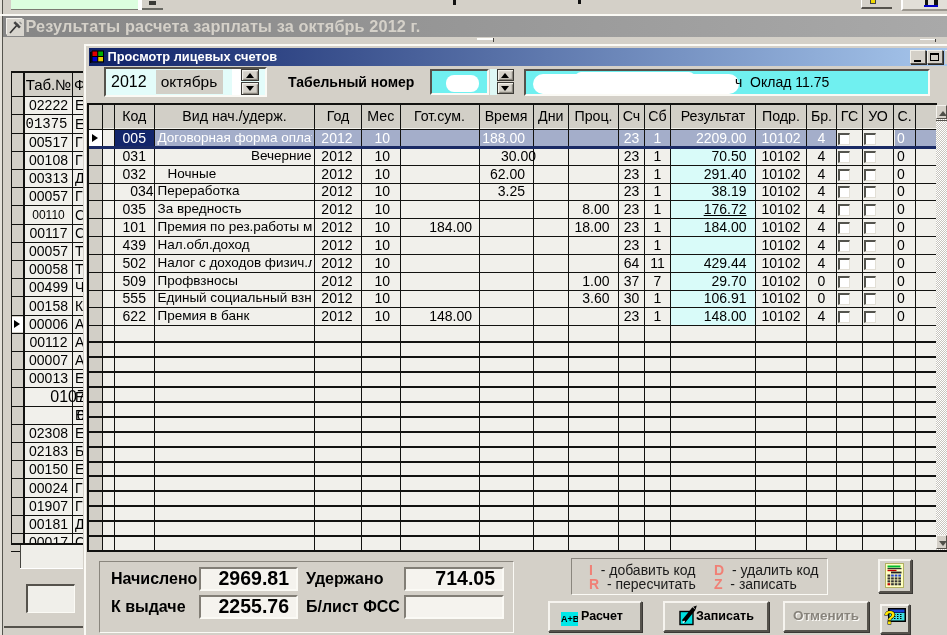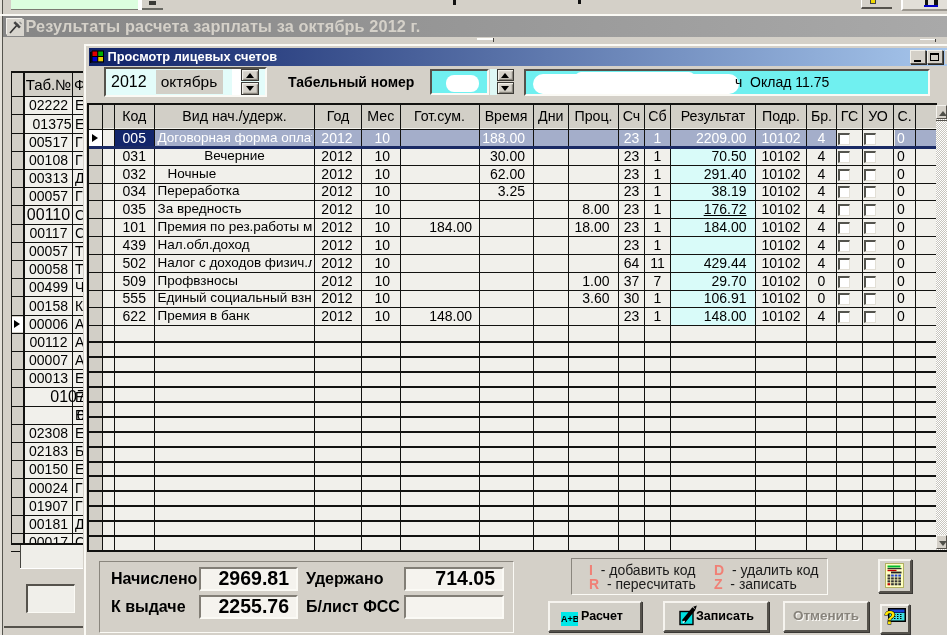--- a/index.html
+++ b/index.html
@@ -41,36 +41,36 @@
 <div style="position:absolute;left:25.5px;top:73px;width:46px;height:24px;line-height:24px;font-size:15px;white-space:nowrap;overflow:hidden;text-align:center;color:#000;">Таб.№</div>
 <div style="position:absolute;left:74.0px;top:73px;width:20px;height:24px;line-height:24px;font-size:15px;white-space:nowrap;overflow:hidden;color:#000;">Ф</div>
 <div style="position:absolute;left:10.5px;top:71px;width:75px;height:1.8px;background:#121210;"></div>
 <div style="position:absolute;left:10.5px;top:71px;width:1.8px;height:474px;background:#121210;"></div>
 <div style="position:absolute;left:23.3px;top:71px;width:1.5px;height:474px;background:#121210;"></div>
 <div style="position:absolute;left:71.8px;top:71px;width:1.5px;height:474px;background:#121210;"></div>
 <div style="position:absolute;left:10.5px;top:95.8px;width:75px;height:1.6px;background:#121210;"></div>
 <div style="position:absolute;left:25.5px;top:97px;width:46px;height:16.8px;line-height:16.8px;font-size:14px;white-space:nowrap;overflow:hidden;text-align:center;color:#000;">02222</div>
 <div style="position:absolute;left:75.0px;top:97px;width:20px;height:16.8px;line-height:16.8px;font-size:14px;white-space:nowrap;overflow:hidden;color:#000;">Е</div>
 <div style="position:absolute;left:10.5px;top:113.5px;width:75px;height:1.5px;background:#121210;"></div>
-<div style="position:absolute;left:25.5px;top:116px;width:46px;height:16.8px;line-height:16.8px;font-size:14px;white-space:nowrap;overflow:hidden;text-align:right;color:#000;">01375</div>
+<div style="position:absolute;left:25.5px;top:116px;width:46px;height:16.8px;line-height:16.8px;font-size:14px;white-space:nowrap;overflow:hidden;text-align:left;color:#000;font-family:Liberation Mono, monospace;">01375</div>
 <div style="position:absolute;left:75.0px;top:116px;width:20px;height:16.8px;line-height:16.8px;font-size:14px;white-space:nowrap;overflow:hidden;color:#000;">Е</div>
 <div style="position:absolute;left:10.5px;top:132.5px;width:75px;height:1.5px;background:#121210;"></div>
 <div style="position:absolute;left:25.5px;top:134px;width:46px;height:16.8px;line-height:16.8px;font-size:14px;white-space:nowrap;overflow:hidden;text-align:center;color:#000;">00517</div>
 <div style="position:absolute;left:75.0px;top:134px;width:20px;height:16.8px;line-height:16.8px;font-size:14px;white-space:nowrap;overflow:hidden;color:#000;">Г</div>
 <div style="position:absolute;left:10.5px;top:150.5px;width:75px;height:1.5px;background:#121210;"></div>
 <div style="position:absolute;left:25.5px;top:152px;width:46px;height:16.8px;line-height:16.8px;font-size:14px;white-space:nowrap;overflow:hidden;text-align:center;color:#000;">00108</div>
 <div style="position:absolute;left:75.0px;top:152px;width:20px;height:16.8px;line-height:16.8px;font-size:14px;white-space:nowrap;overflow:hidden;color:#000;">Г</div>
 <div style="position:absolute;left:10.5px;top:168.5px;width:75px;height:1.5px;background:#121210;"></div>
 <div style="position:absolute;left:25.5px;top:170px;width:46px;height:16.8px;line-height:16.8px;font-size:14px;white-space:nowrap;overflow:hidden;text-align:center;color:#000;">00313</div>
 <div style="position:absolute;left:75.0px;top:170px;width:20px;height:16.8px;line-height:16.8px;font-size:14px;white-space:nowrap;overflow:hidden;color:#000;">Д</div>
 <div style="position:absolute;left:10.5px;top:186.5px;width:75px;height:1.5px;background:#121210;"></div>
 <div style="position:absolute;left:25.5px;top:188px;width:46px;height:16.8px;line-height:16.8px;font-size:14px;white-space:nowrap;overflow:hidden;text-align:center;color:#000;">00057</div>
 <div style="position:absolute;left:75.0px;top:188px;width:20px;height:16.8px;line-height:16.8px;font-size:14px;white-space:nowrap;overflow:hidden;color:#000;">Г</div>
 <div style="position:absolute;left:10.5px;top:204.5px;width:75px;height:1.5px;background:#121210;"></div>
-<div style="position:absolute;left:25.5px;top:207px;width:46px;height:16.8px;line-height:16.8px;font-size:16px;white-space:nowrap;overflow:hidden;text-align:center;color:#000;">00110</div>
+<div style="position:absolute;left:25.5px;top:207px;width:46px;height:16.8px;line-height:16.8px;font-size:12px;white-space:nowrap;overflow:hidden;text-align:center;color:#000;">00110</div>
 <div style="position:absolute;left:75.0px;top:207px;width:20px;height:16.8px;line-height:16.8px;font-size:14px;white-space:nowrap;overflow:hidden;color:#000;">С</div>
 <div style="position:absolute;left:10.5px;top:223.5px;width:75px;height:1.5px;background:#121210;"></div>
 <div style="position:absolute;left:25.5px;top:225px;width:46px;height:16.8px;line-height:16.8px;font-size:14px;white-space:nowrap;overflow:hidden;text-align:center;color:#000;">00117</div>
 <div style="position:absolute;left:75.0px;top:225px;width:20px;height:16.8px;line-height:16.8px;font-size:14px;white-space:nowrap;overflow:hidden;color:#000;">С</div>
 <div style="position:absolute;left:10.5px;top:241.5px;width:75px;height:1.5px;background:#121210;"></div>
 <div style="position:absolute;left:25.5px;top:243px;width:46px;height:16.8px;line-height:16.8px;font-size:14px;white-space:nowrap;overflow:hidden;text-align:center;color:#000;">00057</div>
 <div style="position:absolute;left:75.0px;top:243px;width:20px;height:16.8px;line-height:16.8px;font-size:14px;white-space:nowrap;overflow:hidden;color:#000;">Т</div>
 <div style="position:absolute;left:10.5px;top:259.5px;width:75px;height:1.5px;background:#121210;"></div>
 <div style="position:absolute;left:25.5px;top:261px;width:46px;height:16.8px;line-height:16.8px;font-size:14px;white-space:nowrap;overflow:hidden;text-align:center;color:#000;">00058</div>
 <div style="position:absolute;left:75.0px;top:261px;width:20px;height:16.8px;line-height:16.8px;font-size:14px;white-space:nowrap;overflow:hidden;color:#000;">Т</div>
@@ -221,24 +221,24 @@
 <div style="position:absolute;left:619.5px;top:130px;height:16.44px;line-height:16.44px;font-size:14px;white-space:nowrap;overflow:hidden;text-align:center;color:#fff;width:24px;">23</div>
 <div style="position:absolute;left:645.5px;top:130px;height:16.44px;line-height:16.44px;font-size:14px;white-space:nowrap;overflow:hidden;text-align:center;color:#fff;width:24px;">1</div>
 <div style="position:absolute;left:671.5px;top:130px;height:16.44px;line-height:16.44px;font-size:14px;white-space:nowrap;overflow:hidden;text-align:right;color:#fff;padding-right:4px;width:79px;">2209.00</div>
 <div style="position:absolute;left:756.5px;top:130px;height:16.44px;line-height:16.44px;font-size:14px;white-space:nowrap;overflow:hidden;text-align:center;color:#fff;width:49px;">10102</div>
 <div style="position:absolute;left:807.5px;top:130px;height:16.44px;line-height:16.44px;font-size:14px;white-space:nowrap;overflow:hidden;text-align:center;color:#fff;width:28px;">4</div>
 <div style="position:absolute;left:894.5px;top:130px;height:16.44px;line-height:16.44px;font-size:14px;white-space:nowrap;overflow:hidden;text-align:left;color:#fff;padding-left:2.5px;width:17.5px;">0</div>
 <div style="position:absolute;left:838.3px;top:132.8px;width:11.5px;height:12px;background:#fff;border-top:2px solid #54544e;border-left:2px solid #54544e;border-right:1.6px solid #e2dfd6;border-bottom:1.6px solid #e2dfd6;"></div>
 <div style="position:absolute;left:864.3px;top:132.8px;width:11.5px;height:12px;background:#fff;border-top:2px solid #54544e;border-left:2px solid #54544e;border-right:1.6px solid #e2dfd6;border-bottom:1.6px solid #e2dfd6;"></div>
 <div style="position:absolute;left:88.8px;top:146.4px;width:847.0px;height:2.2px;background:#1a2a64;"></div>
 <div style="position:absolute;left:115px;top:148px;height:16.44px;line-height:16.44px;font-size:14px;white-space:nowrap;overflow:hidden;text-align:center;color:#000;width:38.5px;">031</div>
-<div style="position:absolute;left:155.5px;top:148px;height:16.44px;line-height:16.44px;font-size:13.5px;white-space:nowrap;overflow:hidden;text-align:center;color:#000;padding-left:2px;width:156px;">Вечерние</div>
+<div style="position:absolute;left:155.5px;top:148px;height:16.44px;line-height:16.44px;font-size:13.5px;white-space:nowrap;overflow:hidden;text-align:right;color:#000;padding-left:2px;width:156px;">Вечерние</div>
 <div style="position:absolute;left:315.5px;top:148px;height:16.44px;line-height:16.44px;font-size:14px;white-space:nowrap;overflow:hidden;text-align:right;color:#000;padding-right:4px;width:41px;">2012</div>
 <div style="position:absolute;left:362.5px;top:148px;height:16.44px;line-height:16.44px;font-size:14px;white-space:nowrap;overflow:hidden;text-align:right;color:#000;padding-right:4.5px;width:32.0px;">10</div>
-<div style="position:absolute;left:480px;top:148px;height:16.44px;line-height:16.44px;font-size:14px;white-space:nowrap;overflow:hidden;text-align:right;color:#000;padding-right:3.5px;width:48.5px;">30.00</div>
+<div style="position:absolute;left:491px;top:148px;height:16.44px;line-height:16.44px;font-size:14px;white-space:nowrap;overflow:hidden;text-align:right;color:#000;padding-right:3.5px;width:48.5px;">30.00</div>
 <div style="position:absolute;left:619.5px;top:148px;height:16.44px;line-height:16.44px;font-size:14px;white-space:nowrap;overflow:hidden;text-align:center;color:#000;width:24px;">23</div>
 <div style="position:absolute;left:645.5px;top:148px;height:16.44px;line-height:16.44px;font-size:14px;white-space:nowrap;overflow:hidden;text-align:center;color:#000;width:24px;">1</div>
 <div style="position:absolute;left:671.5px;top:148px;height:16.44px;line-height:16.44px;font-size:14px;white-space:nowrap;overflow:hidden;text-align:right;color:#000;padding-right:4px;width:79px;">70.50</div>
 <div style="position:absolute;left:756.5px;top:148px;height:16.44px;line-height:16.44px;font-size:14px;white-space:nowrap;overflow:hidden;text-align:center;color:#000;width:49px;">10102</div>
 <div style="position:absolute;left:807.5px;top:148px;height:16.44px;line-height:16.44px;font-size:14px;white-space:nowrap;overflow:hidden;text-align:center;color:#000;width:28px;">4</div>
 <div style="position:absolute;left:894.5px;top:148px;height:16.44px;line-height:16.44px;font-size:14px;white-space:nowrap;overflow:hidden;text-align:left;color:#000;padding-left:2.5px;width:17.5px;">0</div>
 <div style="position:absolute;left:838.3px;top:150.8px;width:11.5px;height:12px;background:#fff;border-top:2px solid #54544e;border-left:2px solid #54544e;border-right:1.6px solid #e2dfd6;border-bottom:1.6px solid #e2dfd6;"></div>
 <div style="position:absolute;left:864.3px;top:150.8px;width:11.5px;height:12px;background:#fff;border-top:2px solid #54544e;border-left:2px solid #54544e;border-right:1.6px solid #e2dfd6;border-bottom:1.6px solid #e2dfd6;"></div>
 <div style="position:absolute;left:88.8px;top:164.5px;width:847.0px;height:1.5px;background:#121210;"></div>
 <div style="position:absolute;left:115px;top:166px;height:16.44px;line-height:16.44px;font-size:14px;white-space:nowrap;overflow:hidden;text-align:center;color:#000;width:38.5px;">032</div>
@@ -248,21 +248,21 @@
 <div style="position:absolute;left:480px;top:166px;height:16.44px;line-height:16.44px;font-size:14px;white-space:nowrap;overflow:hidden;text-align:right;color:#000;padding-right:3.5px;width:48.5px;">62.00</div>
 <div style="position:absolute;left:619.5px;top:166px;height:16.44px;line-height:16.44px;font-size:14px;white-space:nowrap;overflow:hidden;text-align:center;color:#000;width:24px;">23</div>
 <div style="position:absolute;left:645.5px;top:166px;height:16.44px;line-height:16.44px;font-size:14px;white-space:nowrap;overflow:hidden;text-align:center;color:#000;width:24px;">1</div>
 <div style="position:absolute;left:671.5px;top:166px;height:16.44px;line-height:16.44px;font-size:14px;white-space:nowrap;overflow:hidden;text-align:right;color:#000;padding-right:4px;width:79px;">291.40</div>
 <div style="position:absolute;left:756.5px;top:166px;height:16.44px;line-height:16.44px;font-size:14px;white-space:nowrap;overflow:hidden;text-align:center;color:#000;width:49px;">10102</div>
 <div style="position:absolute;left:807.5px;top:166px;height:16.44px;line-height:16.44px;font-size:14px;white-space:nowrap;overflow:hidden;text-align:center;color:#000;width:28px;">4</div>
 <div style="position:absolute;left:894.5px;top:166px;height:16.44px;line-height:16.44px;font-size:14px;white-space:nowrap;overflow:hidden;text-align:left;color:#000;padding-left:2.5px;width:17.5px;">0</div>
 <div style="position:absolute;left:838.3px;top:168.8px;width:11.5px;height:12px;background:#fff;border-top:2px solid #54544e;border-left:2px solid #54544e;border-right:1.6px solid #e2dfd6;border-bottom:1.6px solid #e2dfd6;"></div>
 <div style="position:absolute;left:864.3px;top:168.8px;width:11.5px;height:12px;background:#fff;border-top:2px solid #54544e;border-left:2px solid #54544e;border-right:1.6px solid #e2dfd6;border-bottom:1.6px solid #e2dfd6;"></div>
 <div style="position:absolute;left:88.8px;top:182.5px;width:847.0px;height:1.5px;background:#121210;"></div>
-<div style="position:absolute;left:115px;top:183px;height:16.44px;line-height:16.44px;font-size:14px;white-space:nowrap;overflow:hidden;text-align:center;color:#000;width:38.5px;">034</div>
+<div style="position:absolute;left:115px;top:183px;height:16.44px;line-height:16.44px;font-size:14px;white-space:nowrap;overflow:hidden;text-align:right;color:#000;width:38.5px;">034</div>
 <div style="position:absolute;left:155.5px;top:183px;height:16.44px;line-height:16.44px;font-size:13.5px;white-space:nowrap;overflow:hidden;text-align:left;color:#000;padding-left:2px;width:156px;">Переработка</div>
 <div style="position:absolute;left:315.5px;top:183px;height:16.44px;line-height:16.44px;font-size:14px;white-space:nowrap;overflow:hidden;text-align:right;color:#000;padding-right:4px;width:41px;">2012</div>
 <div style="position:absolute;left:362.5px;top:183px;height:16.44px;line-height:16.44px;font-size:14px;white-space:nowrap;overflow:hidden;text-align:right;color:#000;padding-right:4.5px;width:32.0px;">10</div>
 <div style="position:absolute;left:480px;top:183px;height:16.44px;line-height:16.44px;font-size:14px;white-space:nowrap;overflow:hidden;text-align:right;color:#000;padding-right:3.5px;width:48.5px;">3.25</div>
 <div style="position:absolute;left:619.5px;top:183px;height:16.44px;line-height:16.44px;font-size:14px;white-space:nowrap;overflow:hidden;text-align:center;color:#000;width:24px;">23</div>
 <div style="position:absolute;left:645.5px;top:183px;height:16.44px;line-height:16.44px;font-size:14px;white-space:nowrap;overflow:hidden;text-align:center;color:#000;width:24px;">1</div>
 <div style="position:absolute;left:671.5px;top:183px;height:16.44px;line-height:16.44px;font-size:14px;white-space:nowrap;overflow:hidden;text-align:right;color:#000;padding-right:4px;width:79px;">38.19</div>
 <div style="position:absolute;left:756.5px;top:183px;height:16.44px;line-height:16.44px;font-size:14px;white-space:nowrap;overflow:hidden;text-align:center;color:#000;width:49px;">10102</div>
 <div style="position:absolute;left:807.5px;top:183px;height:16.44px;line-height:16.44px;font-size:14px;white-space:nowrap;overflow:hidden;text-align:center;color:#000;width:28px;">4</div>
 <div style="position:absolute;left:894.5px;top:183px;height:16.44px;line-height:16.44px;font-size:14px;white-space:nowrap;overflow:hidden;text-align:left;color:#000;padding-left:2.5px;width:17.5px;">0</div>

